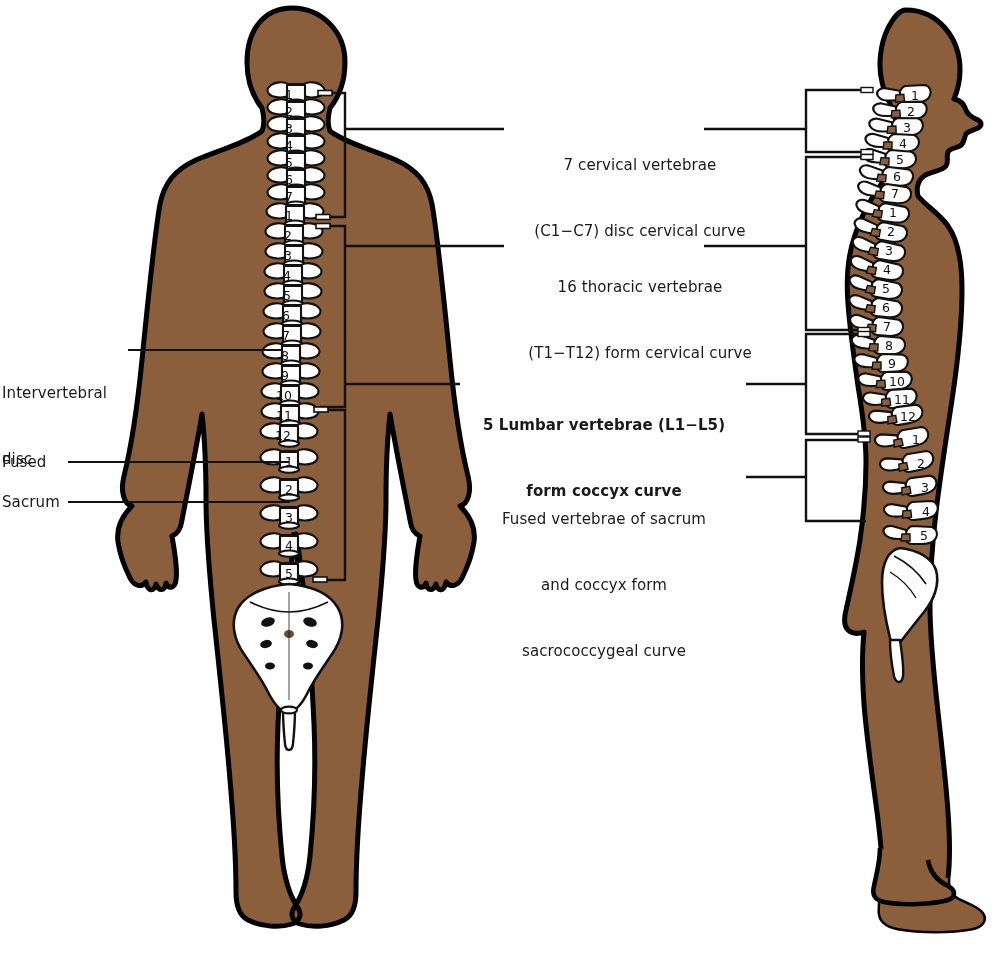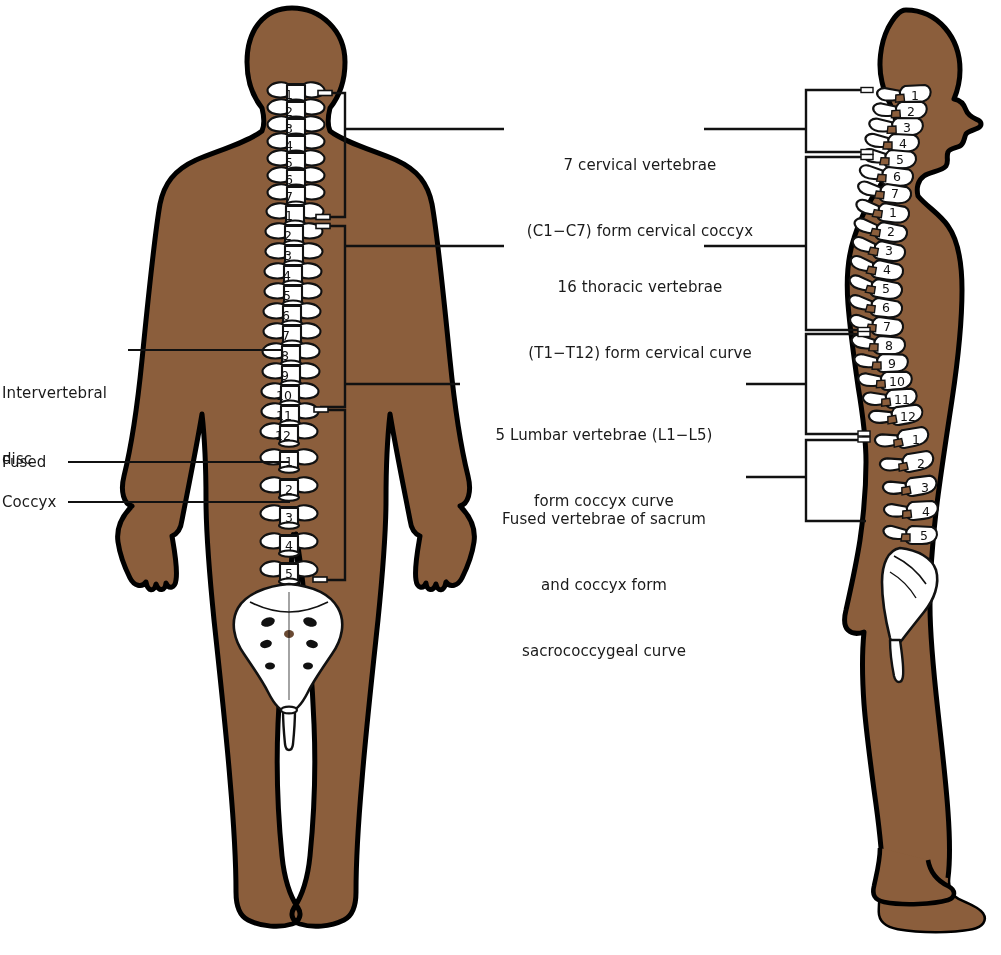--- a/index.html
+++ b/index.html
@@ -368,41 +368,41 @@
     <text x="916" y="444">1</text>
         <text x="921" y="468">2</text>
     <text x="925" y="492">3</text>
         <text x="926" y="516">4</text>
     <text x="924" y="540">5</text>
   </g>
 </svg>
 
 <div class="lbl center" style="left:506px; top:110px; width:268px;">
   <div>7 cervical vertebrae</div>
-  <div>(C1−C7) form cervical coccyx</div>
+  <div>(C1−C7) disc cervical curve</div>
 </div>
 
 <div class="lbl center" style="left:506px; top:232px; width:268px;">
   <div>16 thoracic vertebrae</div>
   <div>(T1−T12) form cervical curve</div>
 </div>
 
-<div class="lbl center" style="left:462px; top:380px; width:284px;">
+<div class="lbl center" style="left:462px; top:370px; width:284px;font-weight:bold;">
   <div>5 Lumbar vertebrae (L1−L5)</div>
   <div>form coccyx curve</div>
 </div>
 
 <div class="lbl left" style="left:2px; top:338px; width:150px;">
   <div>Intervertebral</div>
   <div>disc</div>
 </div>
 
 <div class="lbl center" style="left:462px; top:464px; width:284px;">
   <div>Fused vertebrae of sacrum</div>
   <div>and coccyx form</div>
   <div>sacrococcygeal curve</div>
 </div>
 
 <div class="lbl left" style="left:2px; top:451px; width:120px;">Fused</div>
 
-<div class="lbl left" style="left:2px; top:491px; width:120px;">Coccyx</div>
+<div class="lbl left" style="left:2px; top:491px; width:120px;">Sacrum</div>
 
 </div>
 
 </body></html>

